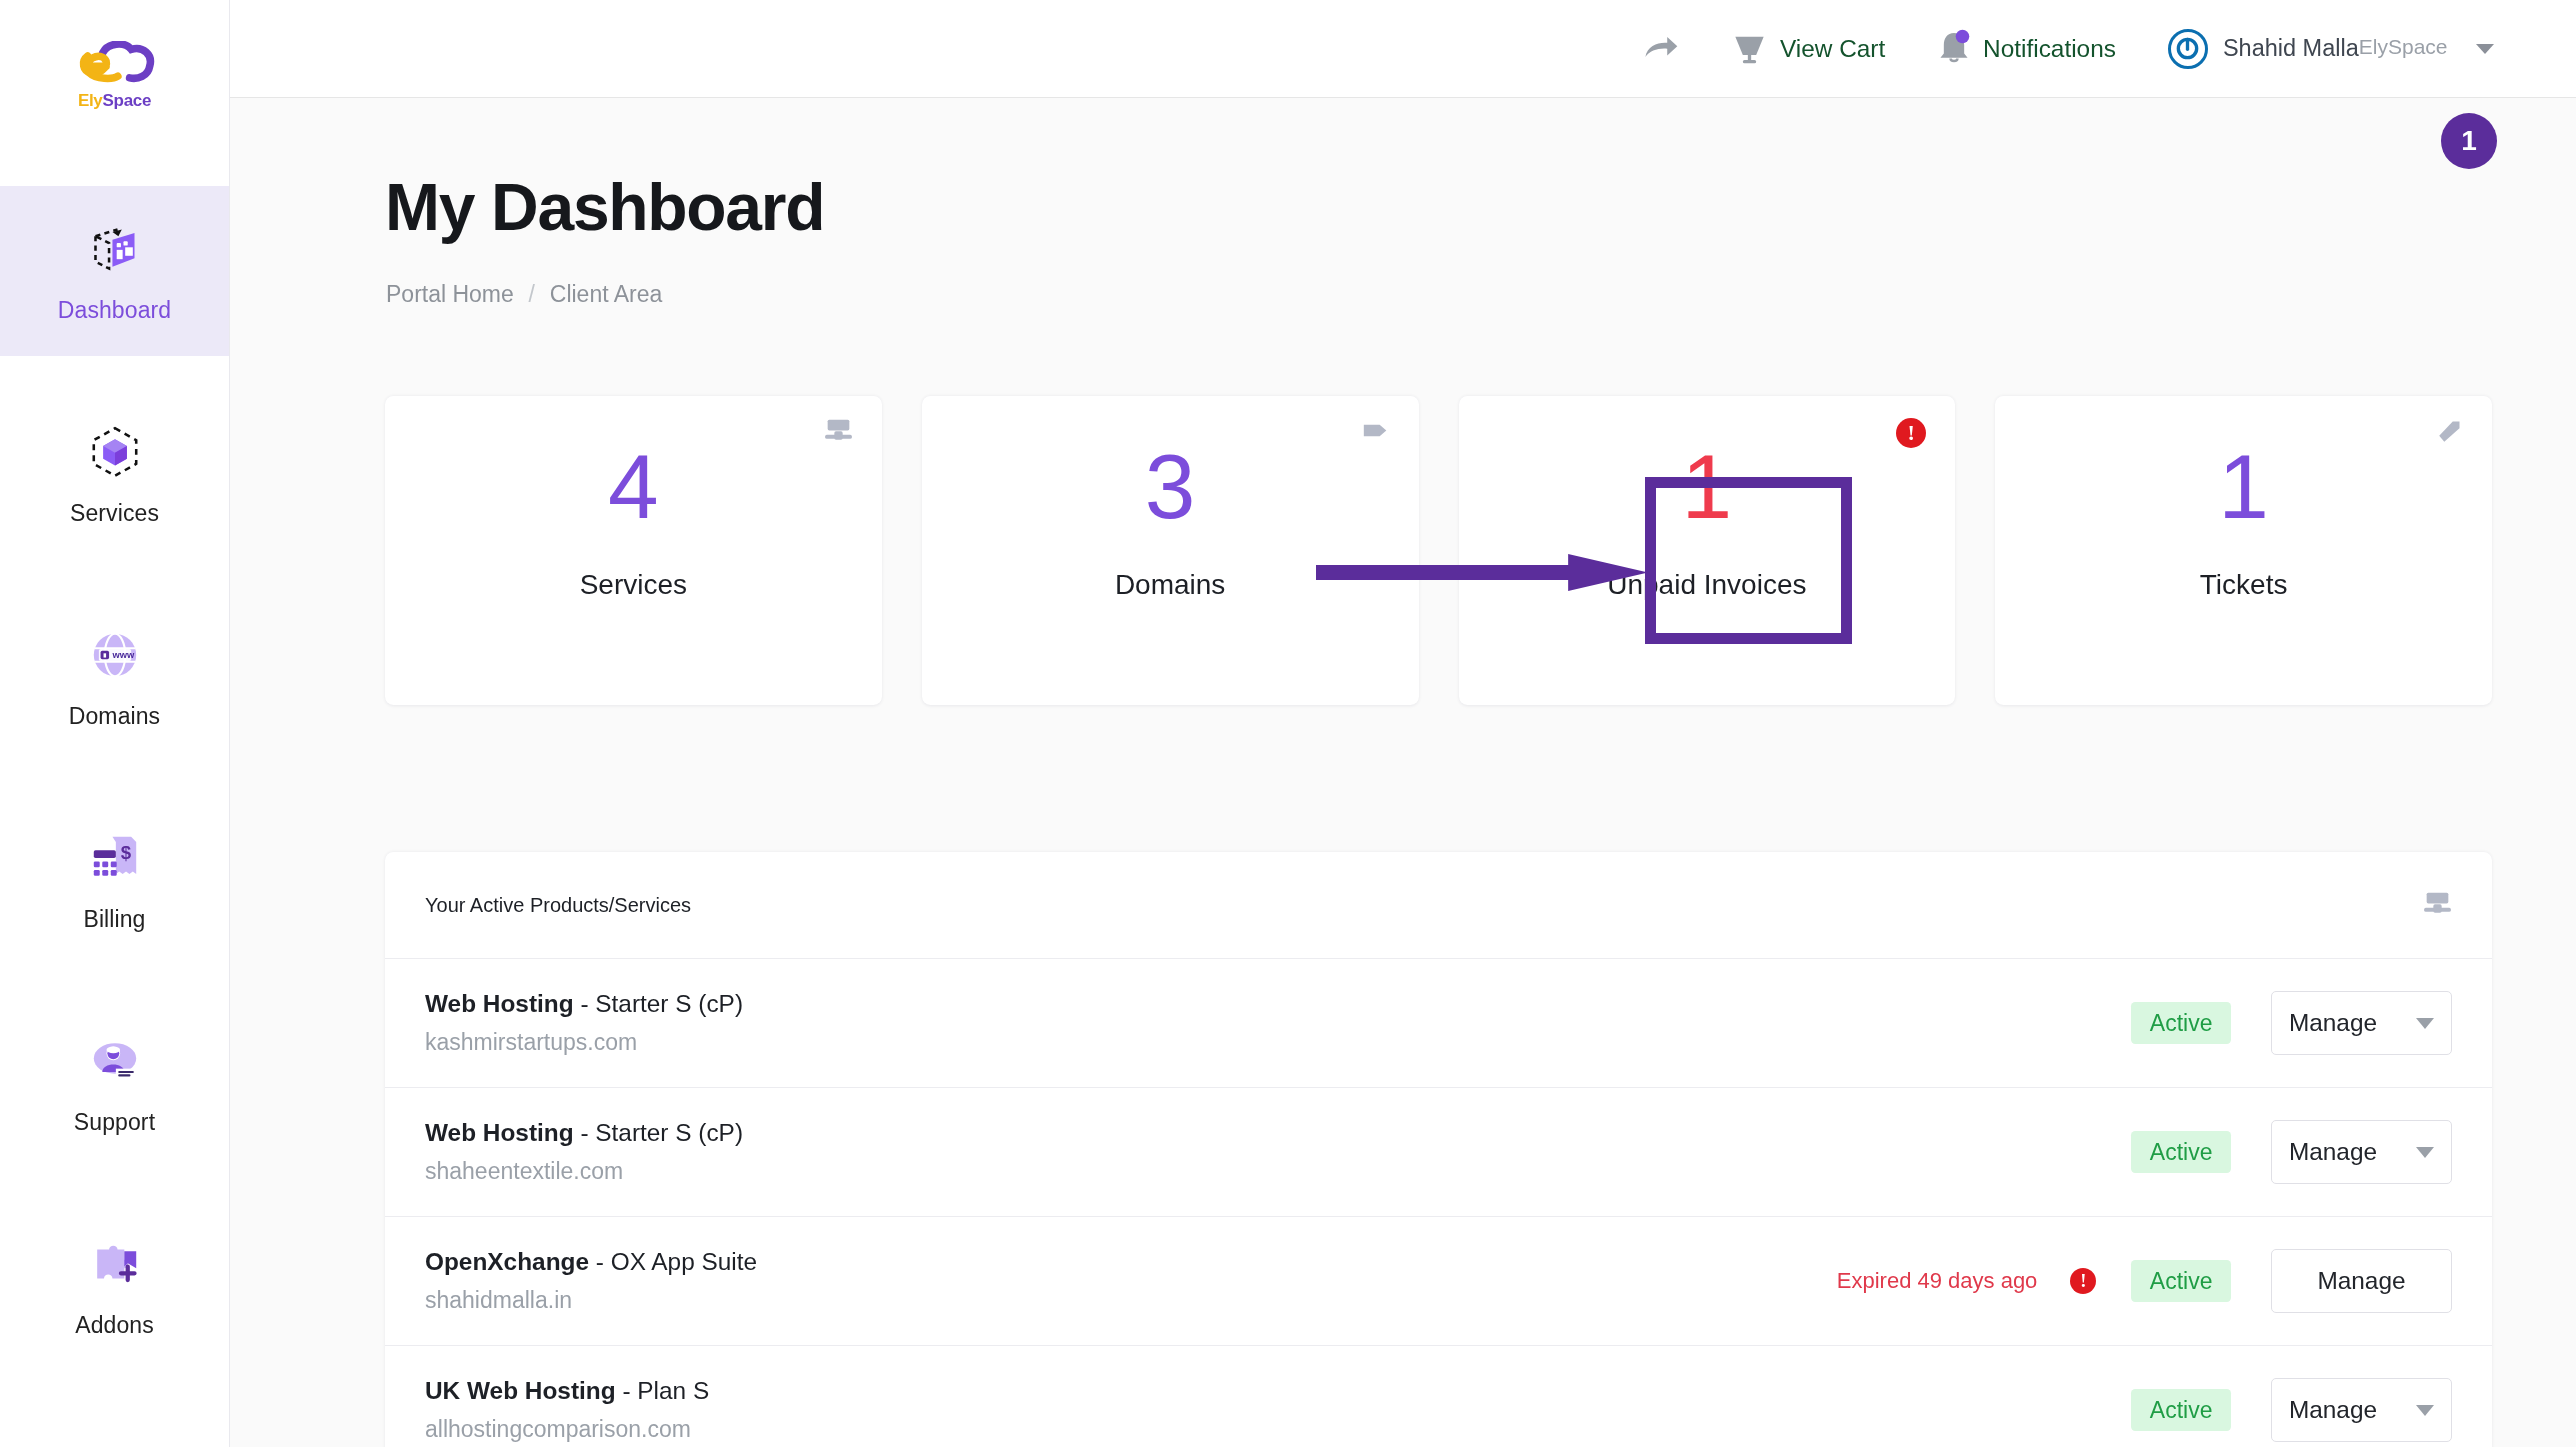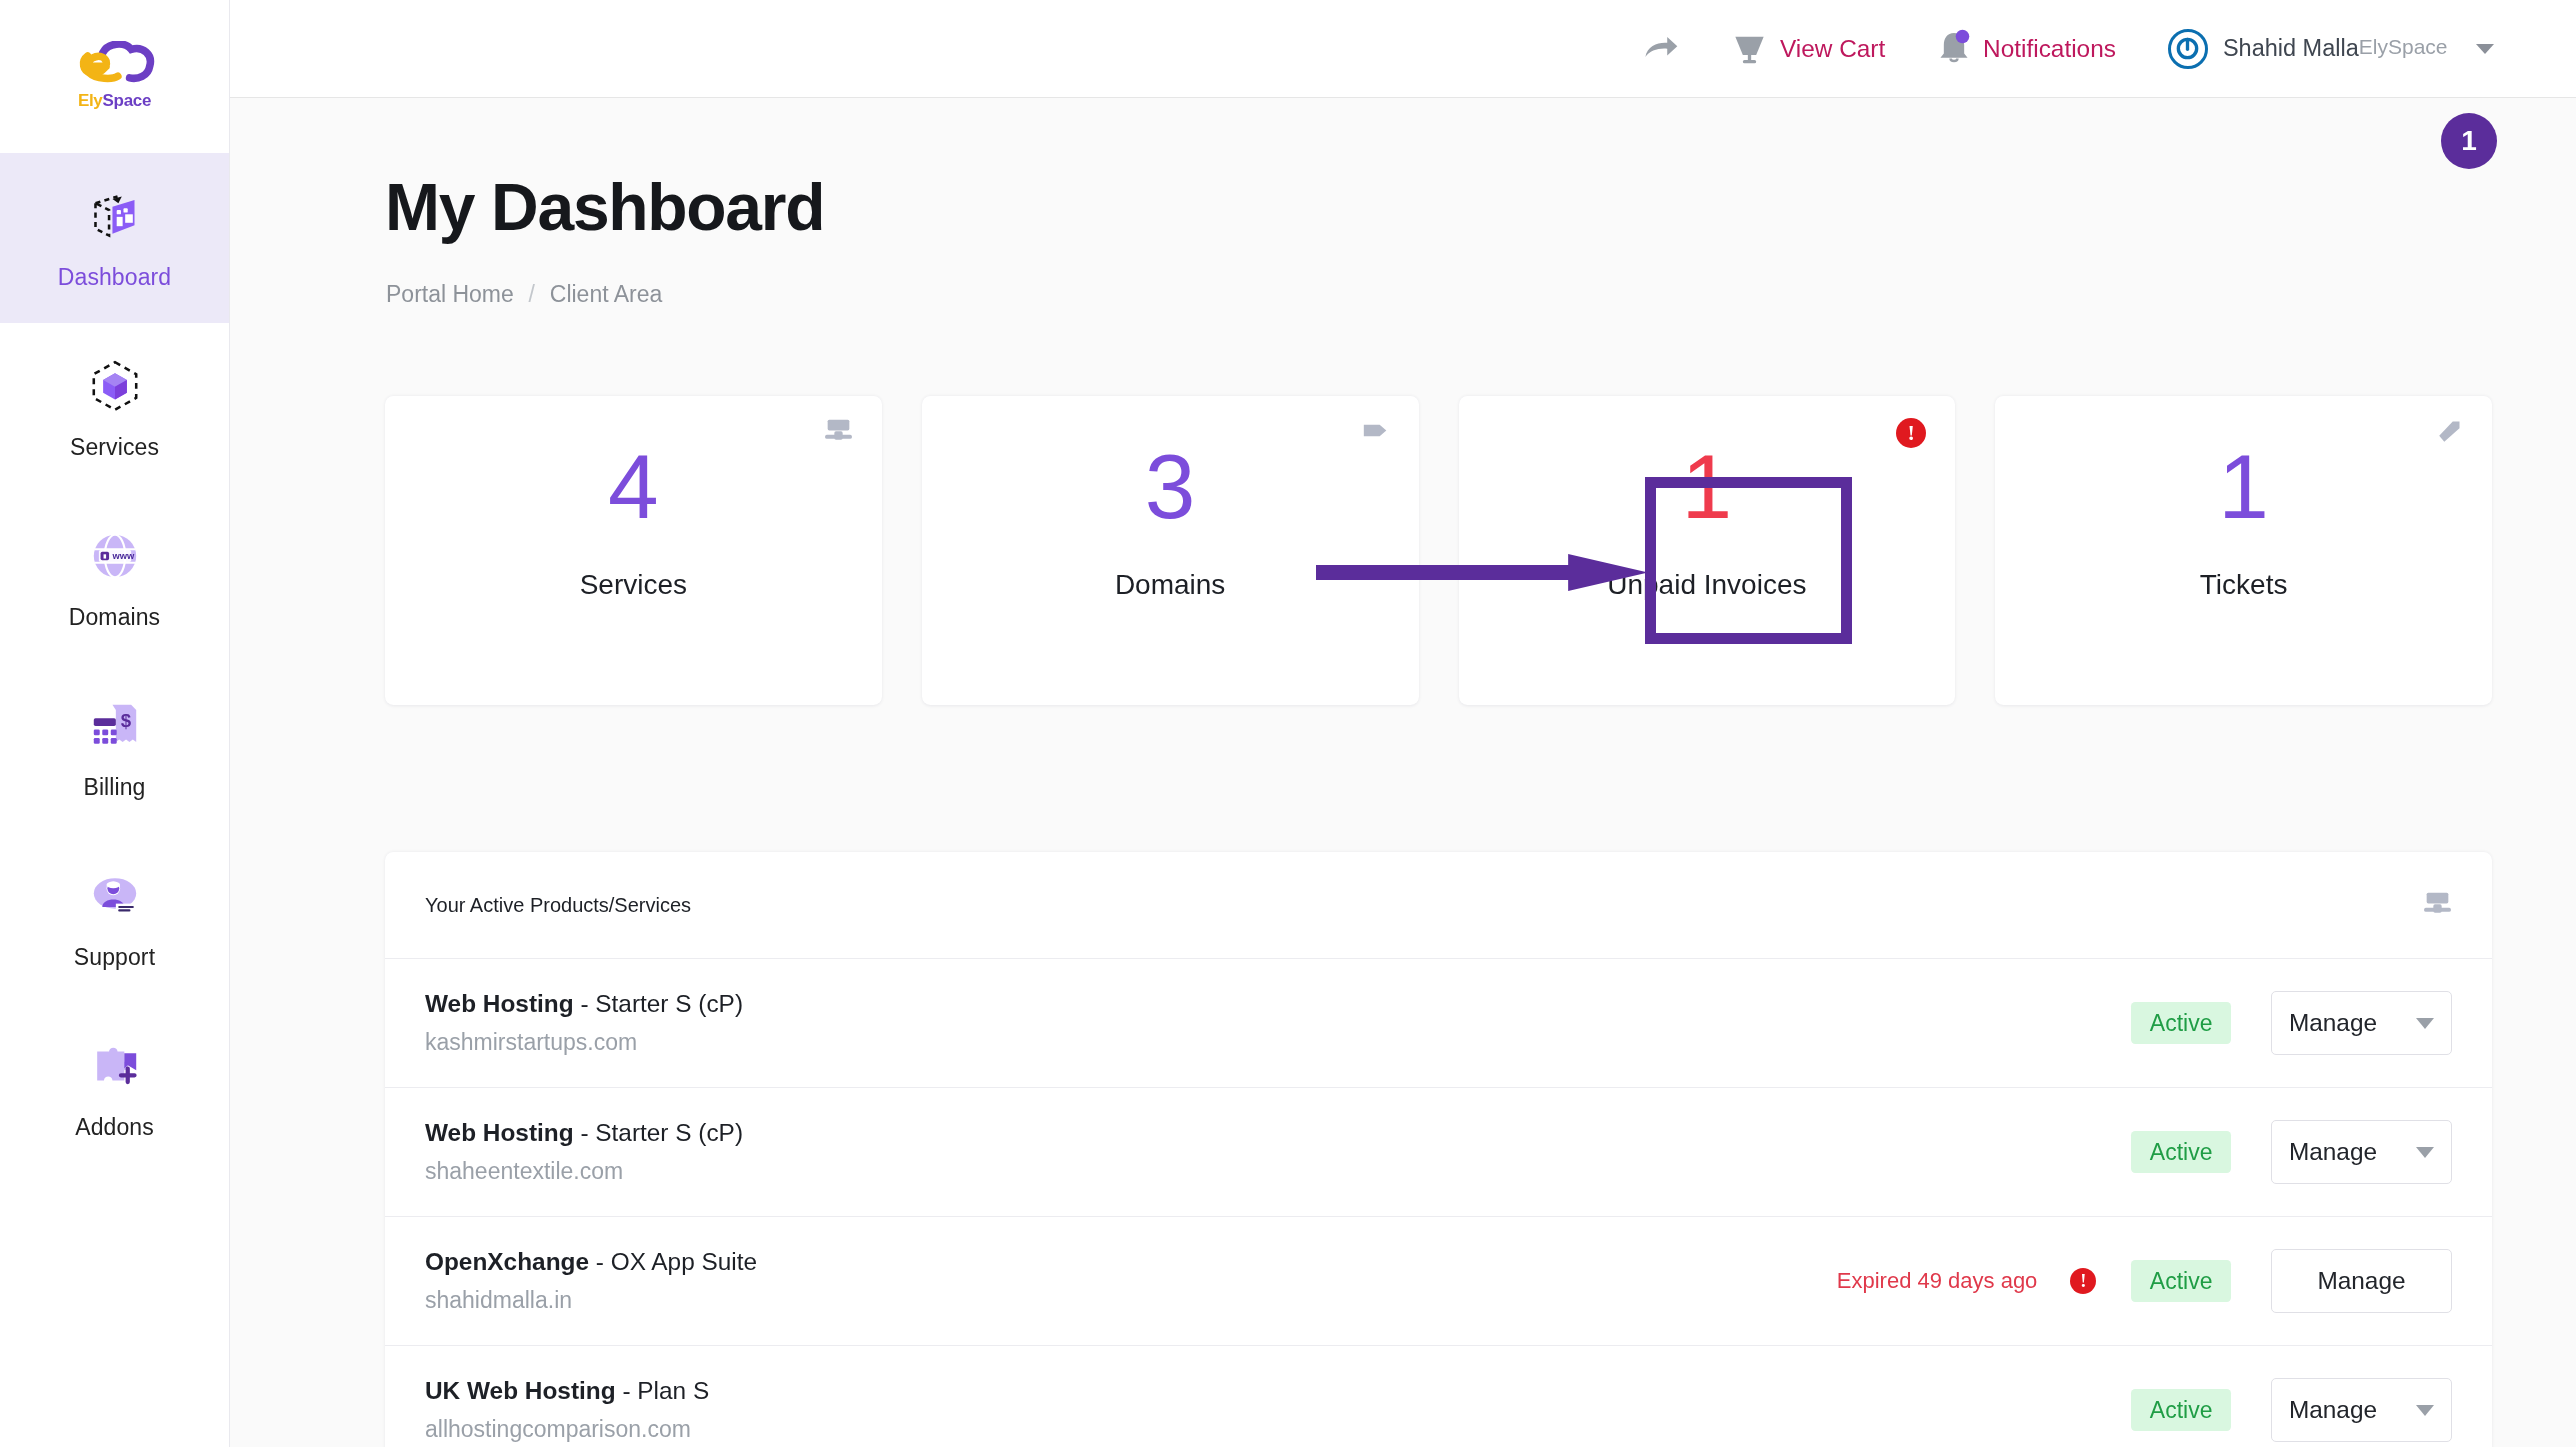--- a/index.html
+++ b/index.html
@@ -23,36 +23,36 @@
   }
   .logo { width: 91px; height: 72px; position: relative; }
   .logo-text { position:absolute; bottom:1.7px; left:0; width:100%; text-align:center;
     font-size: 17px; font-weight: 700; letter-spacing:-0.3px; }
   .logo-ely { color: #f3b415; }
   .logo-space { color: #6c3fc4; }
 
   .nav-item {
     height: 170px; display: flex; flex-direction: column;
     align-items: center; justify-content: center; gap: 17px;
-    cursor: pointer; position: relative;
+    cursor: pointer; position: relative; margin-top: 33px;
   }
   .nav-item.active { background: #ece9f8; }
   .nav-label { font-size: 23px; color: #222; letter-spacing: 0.1px; }
   .nav-item.active .nav-label { color: #7c4ddb; }
   .nav-icon { width: 61px; height: 61px; display:flex; align-items:center; justify-content:center; }
 
   
   .header {
     position: absolute; left: 230px; top: 0; right: 0; height: 98px;
     background: #fff; border-bottom: 0.8px solid #e6e6e6;
     display: flex; align-items: center; justify-content: flex-end;
     padding-right: 82px; gap: 0px; z-index: 4;
   }
   .hdr-item { display: flex; align-items: center; gap: 11.8px; cursor: pointer; }
-  .hdr-label { font-size: 24.4px; color: #be185d; }
+  .hdr-label { font-size: 24.4px; color: #14532d; }
   .hdr-gap { width: 52px; }
 
   .user-chip { display:flex; align-items:center; gap:15px; cursor:pointer; }
   .user-avatar {
     width: 40px; height: 40px; border-radius: 50%;
     background: #fff; border: 3.4px solid #0b6fb0;
     display:flex; align-items:center; justify-content:center;
   }
   .user-names { display:flex; flex-direction: row; line-height: 1.15; }
   .user-name { font-size: 23.5px; color: #3f4650; }

